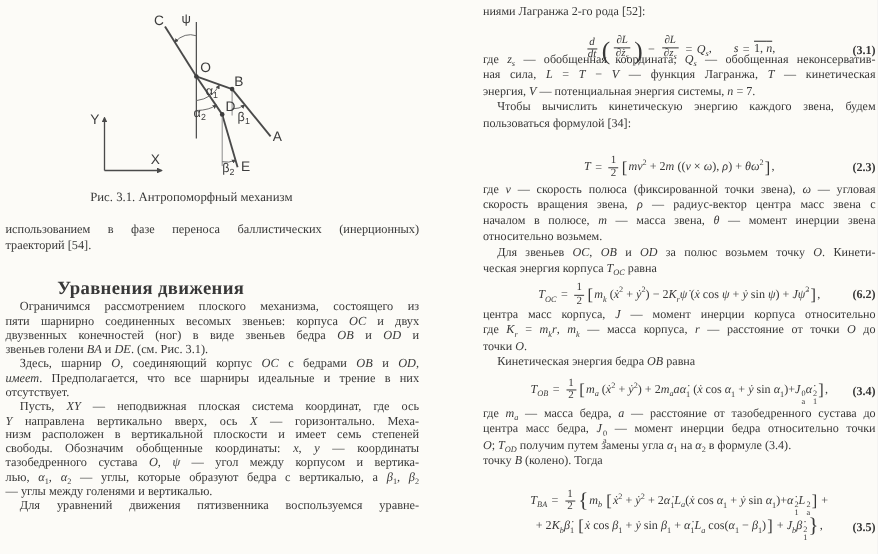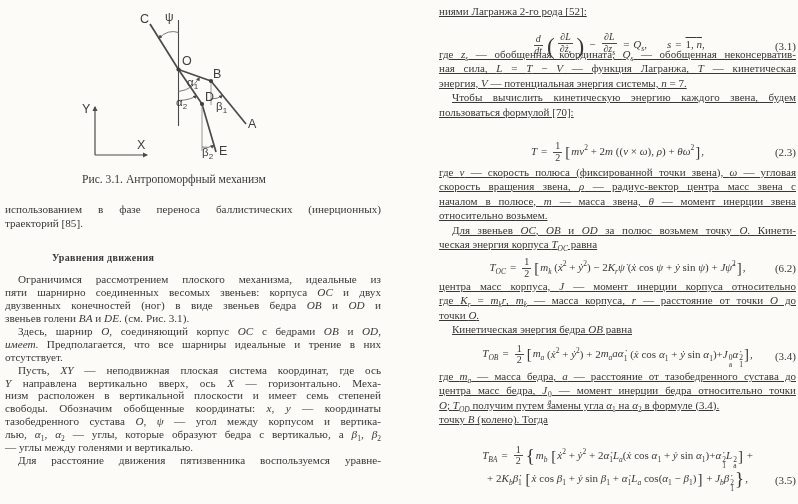--- a/index.html
+++ b/index.html
@@ -6,28 +6,28 @@
   .page{position:relative;width:798px;height:504px;background:#fcfbf7;
         font-family:"Liberation Serif", serif;color:#383838;overflow:hidden;}
   
   .blk{position:absolute;}
   .blk div{text-align:justify;text-align-last:justify;white-space:normal;}
   .blk div.end{text-align-last:left;}
   .blk div.ind{padding-left:13px;}
   .lcol{left:5px;width:376px;font-size:11.2px;}
   .lcol div{height:12.95px;line-height:12.9px;}
   .intro div{height:13.6px;line-height:13.6px;}
-  .rcol{left:439px;width:357px;font-size:11px;text-decoration:underline;}
+  .rcol{left:439px;width:357px;font-size:11px;}
   .rcol div{height:14.45px;line-height:14.45px;}
-  .heading{position:absolute;left:52px;top:252px;font-weight:bold;font-size:10px;letter-spacing:.3px;}
+  .heading{position:absolute;left:52px;top:252px;font-weight:bold;font-size:17px;letter-spacing:.3px;}
   .caption{position:absolute;left:82px;top:173px;font-size:11.6px;}
   
   .eq{position:absolute;left:439px;width:357px;display:flex;justify-content:center;
       align-items:center;font-size:11px;white-space:nowrap;}
-  .eq .num{position:absolute;right:0;font-style:normal;}
+  .eq .num{position:absolute;right:0;font-style:normal;font-weight:bold;}
   .mo{margin:0 4px;}
   .gap{display:inline-block;width:20px;}
   .fr{display:inline-flex;flex-direction:column;align-items:center;vertical-align:middle;
       margin:0 2px;font-size:10px;line-height:10.5px;}
   .fr>span{padding:0 2px;}
   .fr>span:first-child{border-bottom:1px solid #4a4a4a;}
   .bp{font-size:15px;vertical-align:-2px;font-weight:300;margin:0 1px;}
   .bp2{font-size:19px;vertical-align:-3px;font-weight:300;margin:0 1px;}
   .bp3{font-size:23px;vertical-align:-6px;font-weight:200;margin:0 1px;}
   sup,sub{font-size:7.5px;}
@@ -90,41 +90,41 @@
     <text x="216" y="110" font-size="11.5"><tspan>β</tspan><tspan dy="3" font-size="8">1</tspan></text>
     <text x="202" y="156" font-size="11.5"><tspan>β</tspan><tspan dy="3" font-size="8">2</tspan></text>
     <text x="137" y="149" font-size="12.5">X</text>
     <text x="82" y="113" font-size="12.5">Y</text>
   </svg>
 
   <div class="caption">Рис. 3.1. Антропоморфный механизм</div>
 
   <div class="blk lcol intro" style="top:203px">
     <div>использованием в фазе переноса баллистических (инерционных)</div>
-    <div class="end">траекторий [85].</div>
+    <div class="end">траекторий [54].</div>
   </div>
 
   <div class="heading">Уравнения движения</div>
 
   <div class="blk lcol" style="top:273px">
-    <div class="ind">Ограничимся рассмотрением плоского механизма, идеальные из</div>
+    <div class="ind">Ограничимся рассмотрением плоского механизма, состоящего из</div>
     <div>пяти шарнирно соединенных весомых звеньев: корпуса <i>OC</i> и двух</div>
     <div>двузвенных конечностей (ног) в виде звеньев бедра <i>OB</i> и <i>OD</i> и</div>
     <div class="end">звеньев голени <i>BA</i> и <i>DE</i>. (см. Рис. 3.1).</div>
     <div class="ind">Здесь, шарнир <i>O</i>, соединяющий корпус <i>OC</i> с бедрами <i>OB</i> и <i>OD</i>,</div>
     <div><i>имеет</i>. Предполагается, что все шарниры идеальные и трение в них</div>
     <div class="end">отсутствует.</div>
     <div class="ind">Пусть, <i>XY</i> — неподвижная плоская система координат, где ось</div>
     <div><i>Y</i> направлена вертикально вверх, ось <i>X</i> — горизонтально. Меха-</div>
     <div>низм расположен в вертикальной плоскости и имеет семь степеней</div>
     <div>свободы. Обозначим обобщенные координаты: <i>x</i>, <i>y</i> — координаты</div>
     <div>тазобедренного сустава <i>O</i>, <i>ψ</i> — угол между корпусом и вертика-</div>
     <div>лью, <i>α</i><sub>1</sub>, <i>α</i><sub>2</sub> — углы, которые образуют бедра с вертикалью, а <i>β</i><sub>1</sub>, <i>β</i><sub>2</sub></div>
     <div class="end">— углы между голенями и вертикалью.</div>
-    <div class="ind">Для расстояние движения пятизвенника воспользуемся уравне-</div>
+    <div class="ind">Для уравнений движения пятизвенника воспользуемся уравне-</div>
   </div>
 
   <div class="blk rcol" style="top:4px">
     <div class="end">ниями Лагранжа 2-го рода [52]:</div>
   </div>
 
   <div class="eq" style="top:28px;height:36px">
     <span><span class="fr">
           <span><i>d</i></span>
           <span><i>dt</i></span>
@@ -136,21 +136,21 @@
           <span><i>∂z<sub>s</sub></i></span>
         </span><span class="mo">=</span><i>Q<sub>s</sub></i>,<span class="gap"></span><i>s</i><span class="mo">=</span><span class="ov">1, <i>n</i></span>,</span>
     <span class="num">(3.1)</span>
   </div>
 
   <div class="blk rcol" style="top:47px">
     <div>где <i>z<sub>s</sub></i> — обобщенная координата, <i>Q<sub>s</sub></i> — обобщенная неконсерватив-</div>
     <div>ная сила, <i>L</i> = <i>T</i> − <i>V</i> — функция Лагранжа, <i>T</i> — кинетическая</div>
     <div class="end">энергия, <i>V</i> — потенциальная энергия системы, <i>n</i> = 7.</div>
     <div class="ind">Чтобы вычислить кинетическую энергию каждого звена, будем</div>
-    <div class="end">пользоваться формулой [70]:</div>
+    <div class="end">пользоваться формулой [34]:</div>
   </div>
 
   <div class="eq" style="top:139px;height:26px">
     <span><i>T</i><span class="mo">=</span><span class="fr">
           <span>1</span>
           <span>2</span>
         </span><span class="bp">[</span><i>mv</i><sup>2</sup> + 2<i>m</i> ((<i>v</i> × <i>ω</i>), <i>ρ</i>) + <i>θω</i><sup>2</sup><span class="bp">]</span>,</span>
     <span class="num">(2.3)</span>
   </div>
 

